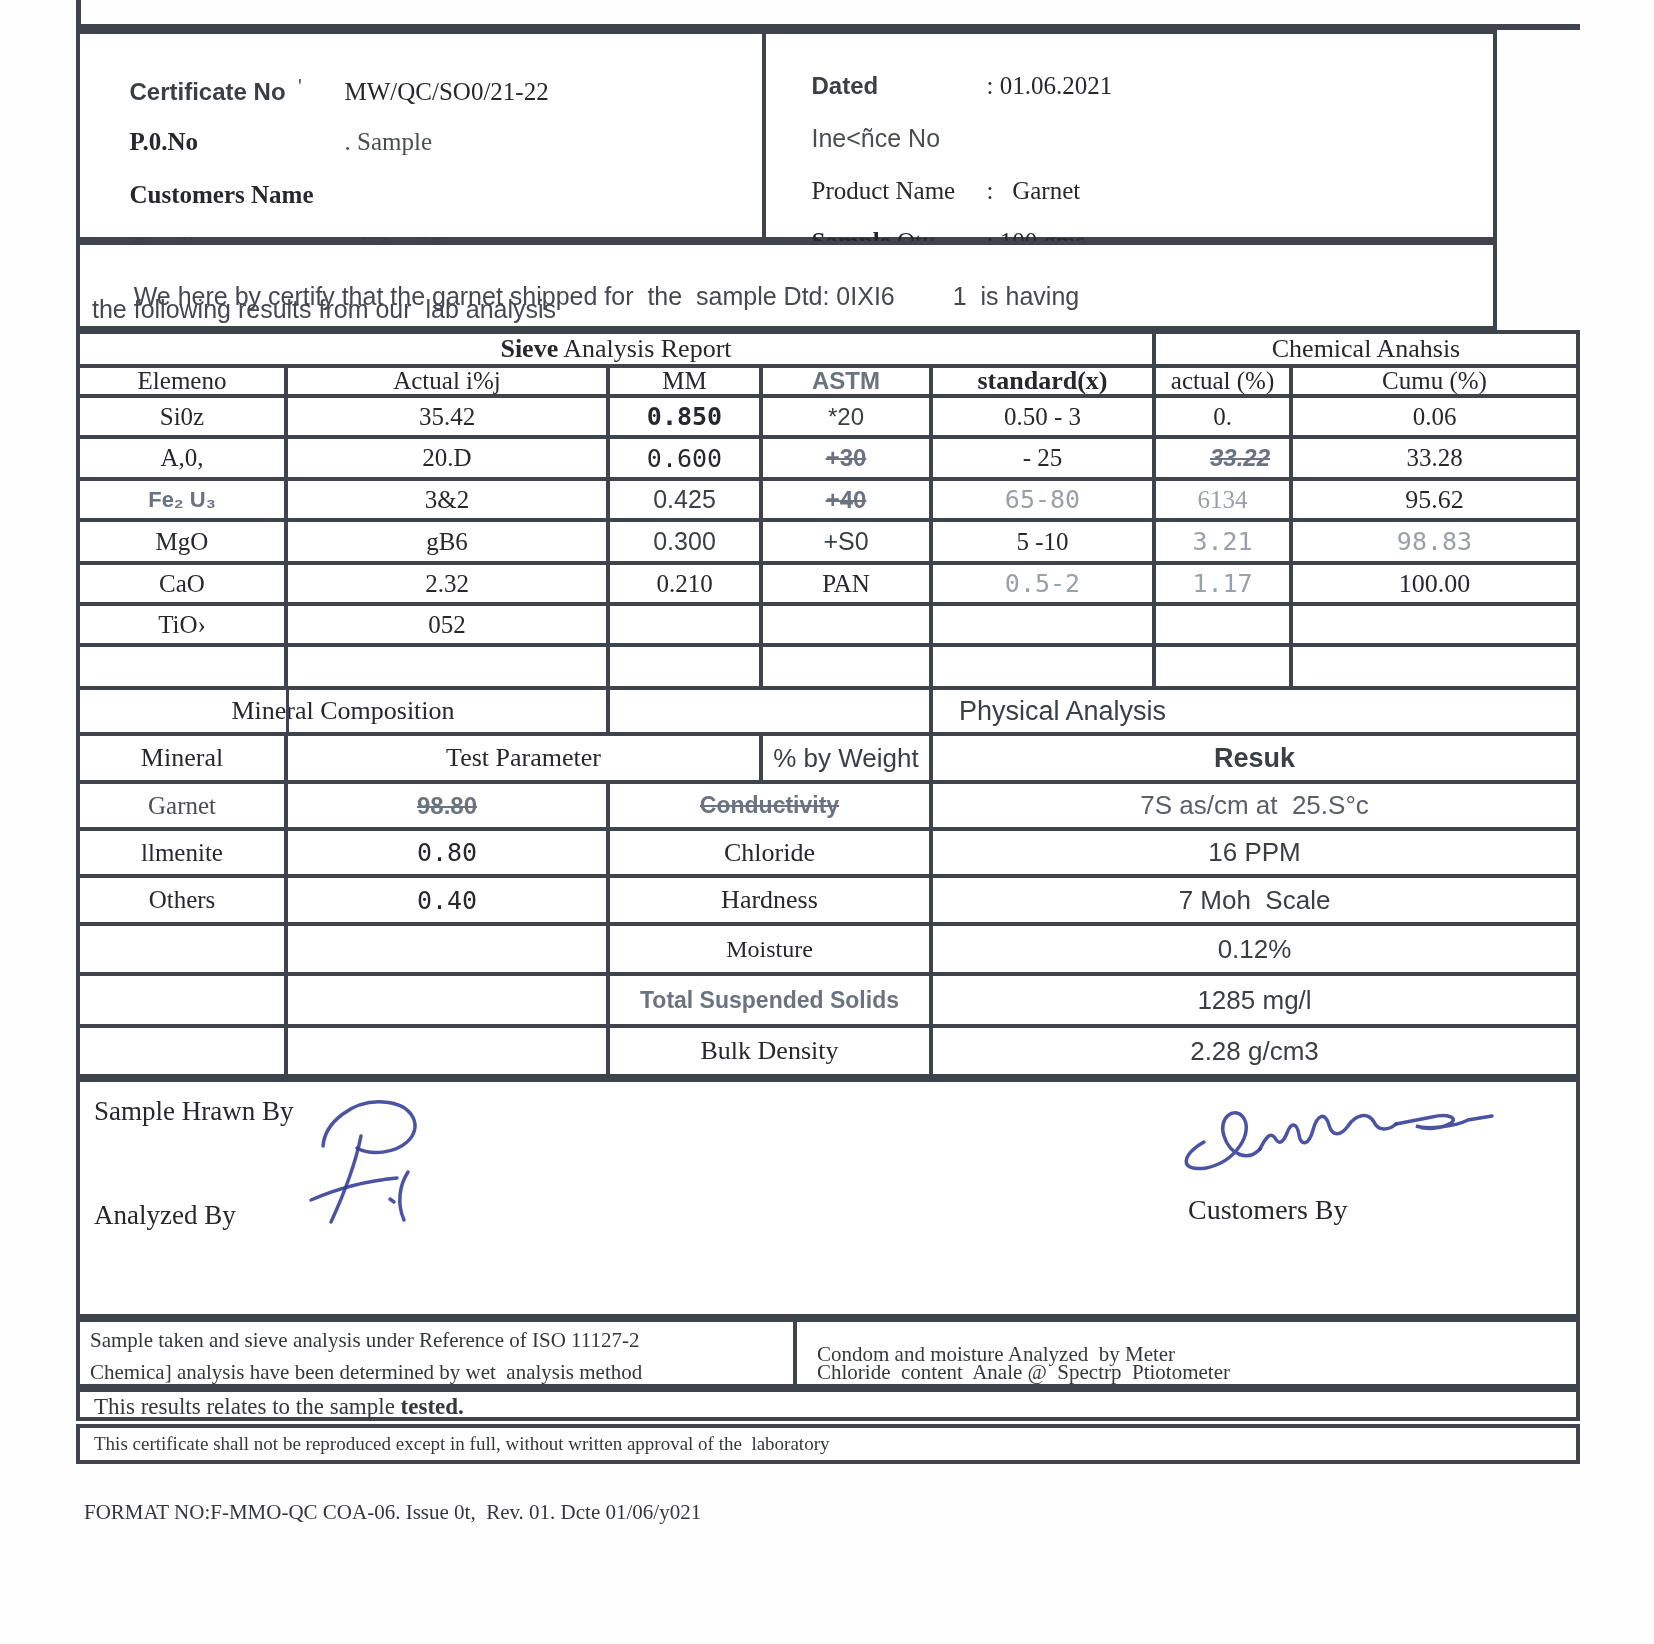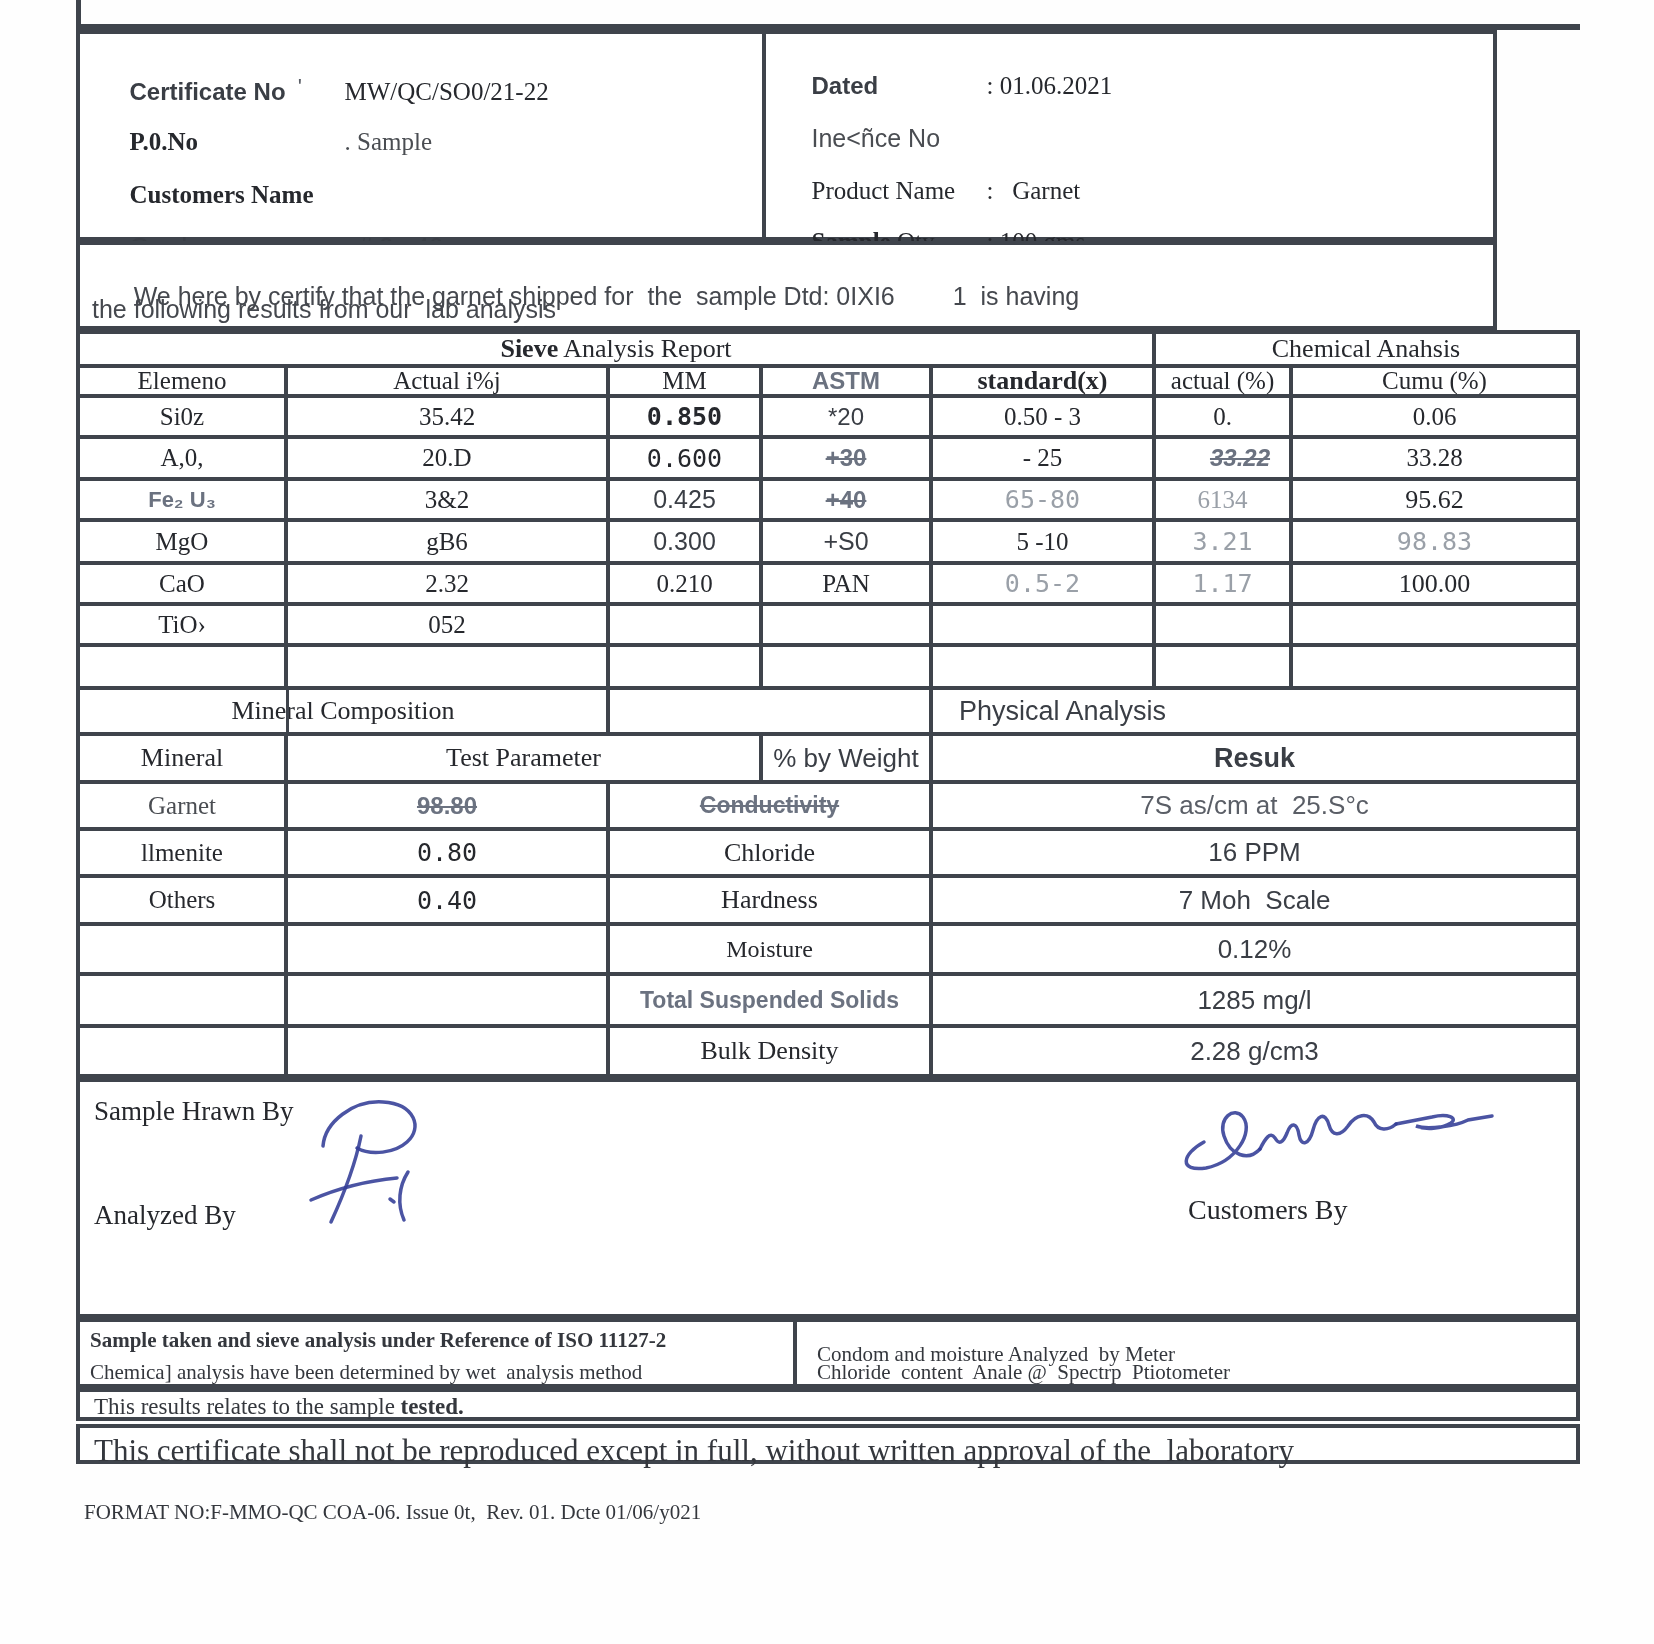--- a/index.html
+++ b/index.html
@@ -213,29 +213,29 @@
 
     <svg class="sig abs" style="left:1086px;top:6px;" width="340" height="100" viewBox="0 0 340 100">
       <path d="M38,54 C16,66 12,84 40,80 C70,74 88,44 77,29 C68,18 52,30 58,48 C64,67 82,74 94,61"></path>
       <path d="M94,61 C99,51 104,43 109,50 C113,57 117,55 121,45 C125,34 131,34 133,47 C135,59 143,57 147,42 C151,27 159,23 163,37 C166,48 174,49 182,38 C190,26 202,24 208,34 C212,43 222,43 230,36"></path>
       <path d="M230,36 L266,29 C282,25 292,30 285,35 C276,41 259,42 250,38 C262,42 290,38 302,32 L326,28"></path>
     </svg>
   </div>
 
   <div class="bx" style="left:76px;top:1318px;width:1504px;height:70px;">
     <div class="rule" style="left:713px;top:0;width:4px;height:62px;"></div>
-    <div class="note" style="left:10px;top:6px;font-weight:bold;">Sample taken and sieve analysis under Reference of ISO 11127-2</div>
+    <div class="note" style="left:10px;top:6px;">Sample taken and sieve analysis under Reference of ISO 11127-2</div>
     <div class="note" style="left:10px;top:38px;">Chemica] analysis have been determined by wet  analysis method</div>
     <div class="note" style="left:737px;top:20px;">Condom and moisture Analyzed  by Meter</div>
     <div class="note" style="left:737px;top:38px;">Chloride  content  Anale @  Spectrp  Ptiotometer</div>
   </div>
 
   <div class="bx" style="left:76px;top:1388px;width:1504px;height:33px;">
     <div class="note" style="left:14px;top:2px;font-size:23px;"><span>This results relates to the sample </span><span class="bold">tested.</span></div>
   </div>
 
   <div class="bx" style="left:76px;top:1424px;width:1504px;height:40px;">
-    <div class="note" style="left:14px;top:5px;font-size:31px;">This certificate shall not be reproduced except in full, without written approval of the  laboratory</div>
+    <div class="note" style="left:14px;top:5px;font-size:19px;">This certificate shall not be reproduced except in full, without written approval of the  laboratory</div>
   </div>
 
   <div class="note" style="left:84px;top:1500px;font-size:21px;">FORMAT NO:F-MMO-QC COA-06. Issue 0t,  Rev. 01. Dcte 01/06/y021</div>
 
 </div>
 
 </body></html>

